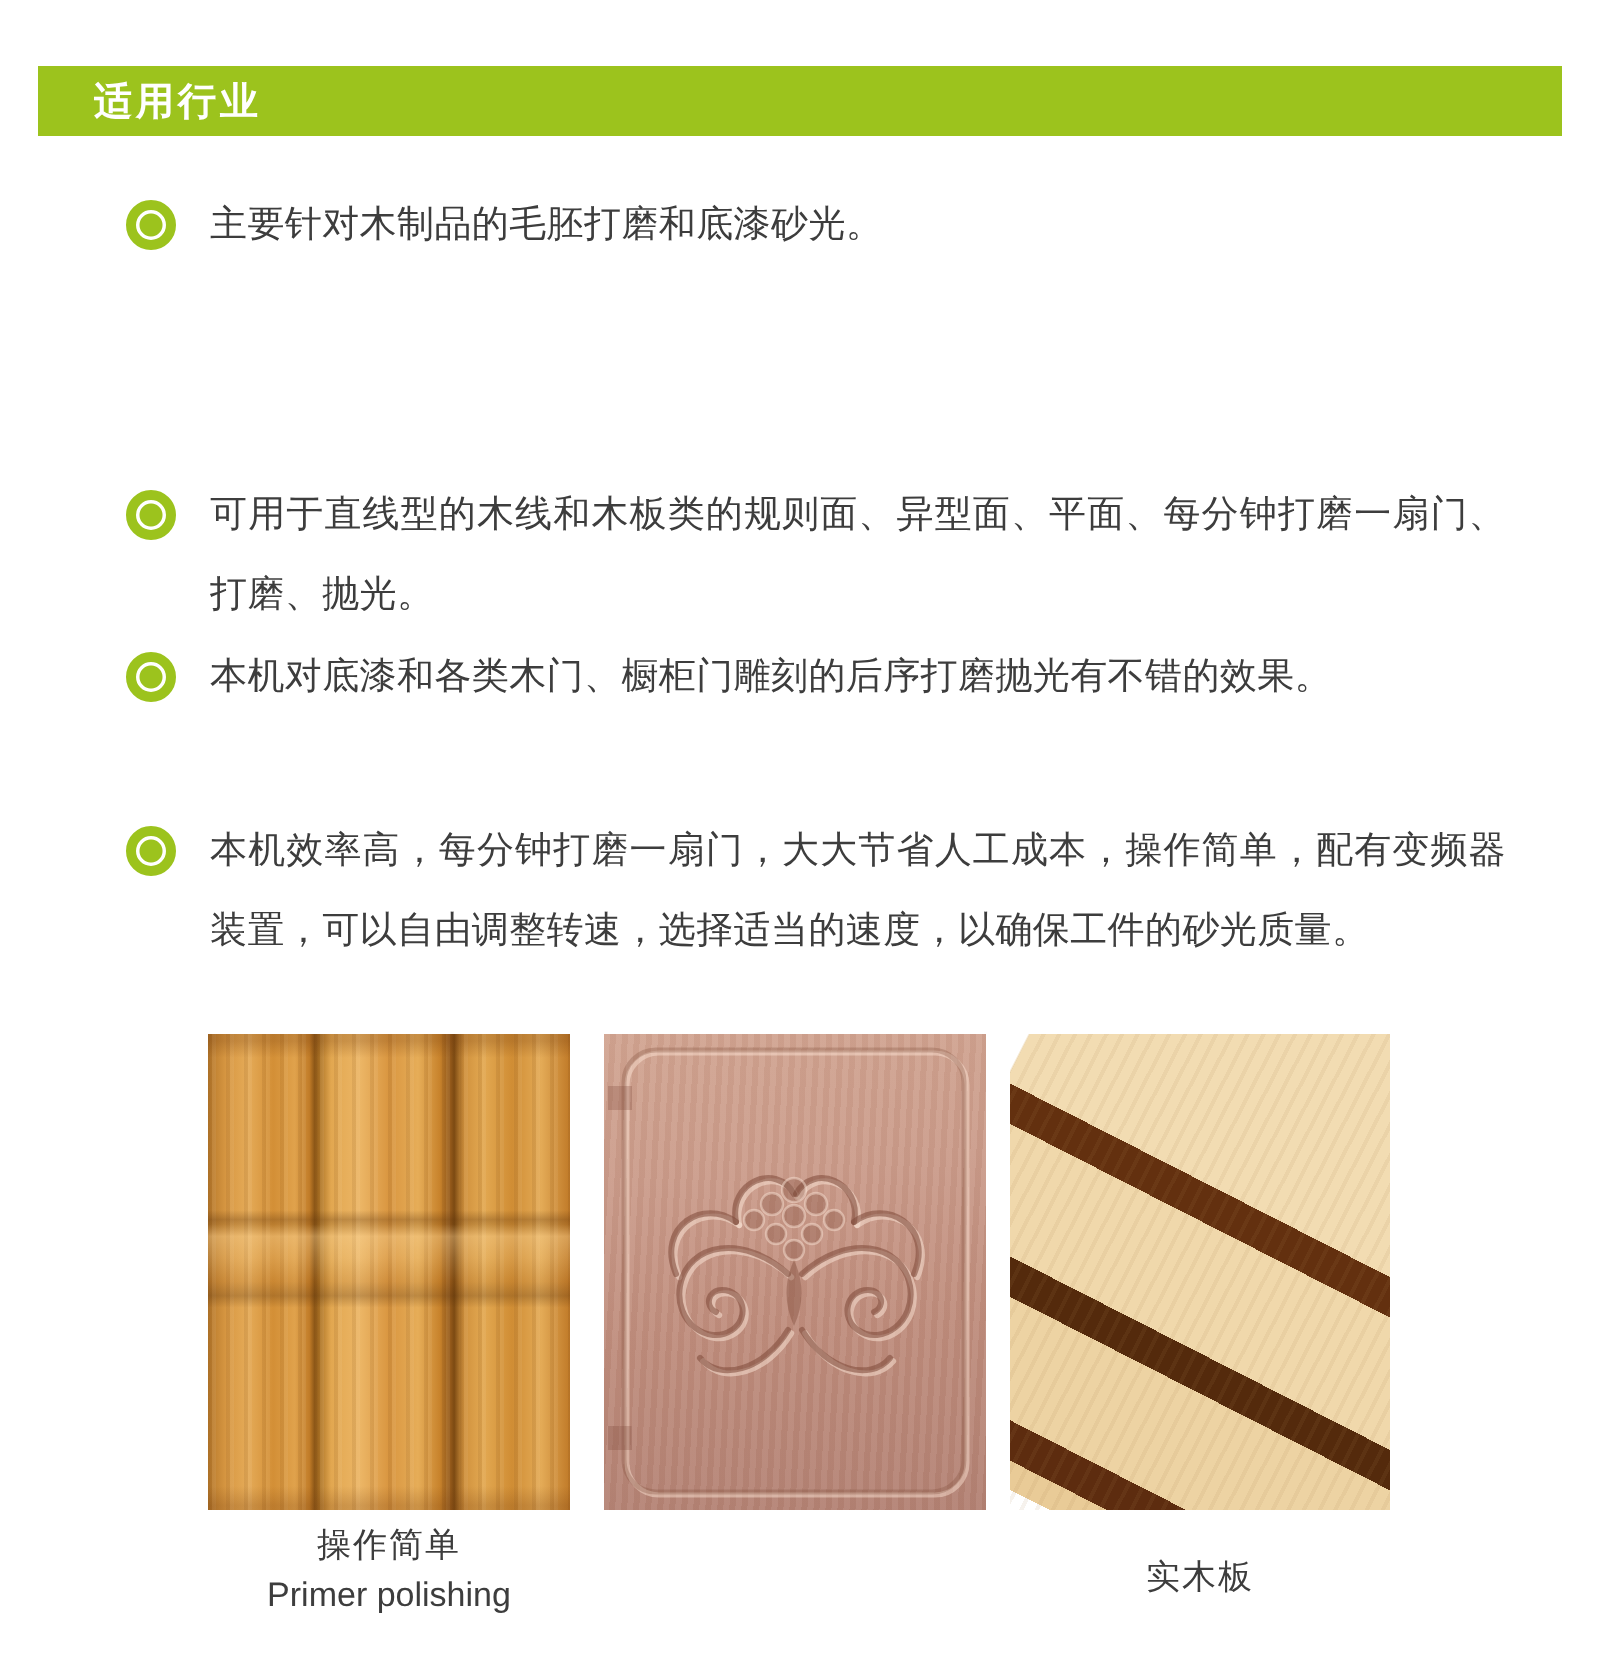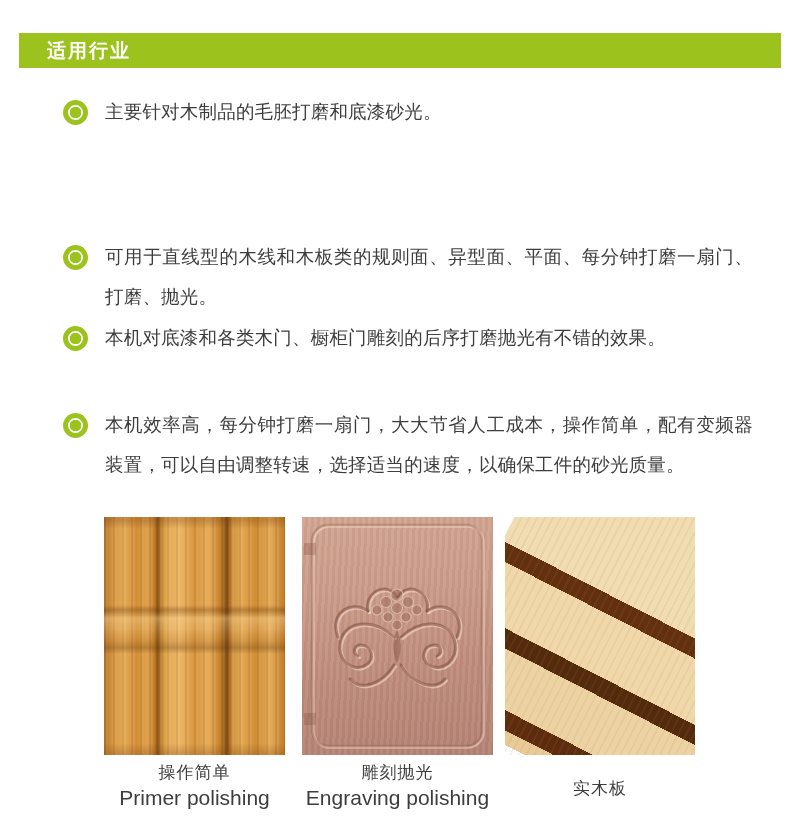--- a/index.html
+++ b/index.html
@@ -62,21 +62,21 @@
     background:
       linear-gradient(117deg, #ffffff 0 8px, rgba(255,255,255,0) 9px),
       repeating-linear-gradient(117deg, rgba(170,130,80,0.10) 0 2px, transparent 2px 7px),
       linear-gradient(27deg,
         #ffffff 0 9px, #e9cb97 9px 22px, #5d2c0f 22px 40px, #edd3a3 40px 95px,
         #542a0c 95px 113px, #f0d8ab 113px 172px, #63300f 172px 190px, #f2dcb2 190px 100%);
   }
   
   .caption{position:absolute;top:760px;text-align:center;color:var(--text);}
   .caption .zh{font-size:17px;line-height:25px;letter-spacing:1px;}
-  .caption .en{font-size:21px;line-height:25px;}
+  .caption .en{font-size:17px;line-height:25px;}
   .cap1{left:104px;width:181px;} .cap2{left:302px;width:191px;} .cap3{left:505px;width:190px;margin-top:16px;}
 </style>
 </head>
 <body>
 
 <div class="page">
 
   <div class="header-bar">
     <span class="title">适用行业</span>
   </div>
@@ -146,21 +146,17 @@
       <path d="M2,196 h12 v12 h-12" fill="rgba(125,72,56,0.28)"></path>
     </svg>
   </div>
 
   <div class="gimg img-boards"></div>
 
   <div class="caption cap1">
     <div class="zh">操作简单</div>
     <div class="en">Primer polishing</div>
   </div>
-  <div class="caption cap2">
-    <div class="zh">雕刻抛光</div>
-    <div class="en">Engraving polishing</div>
-  </div>
   <div class="caption cap3">
     <div class="zh">实木板</div>
   </div>
 
 </div>
 
 </body></html>

